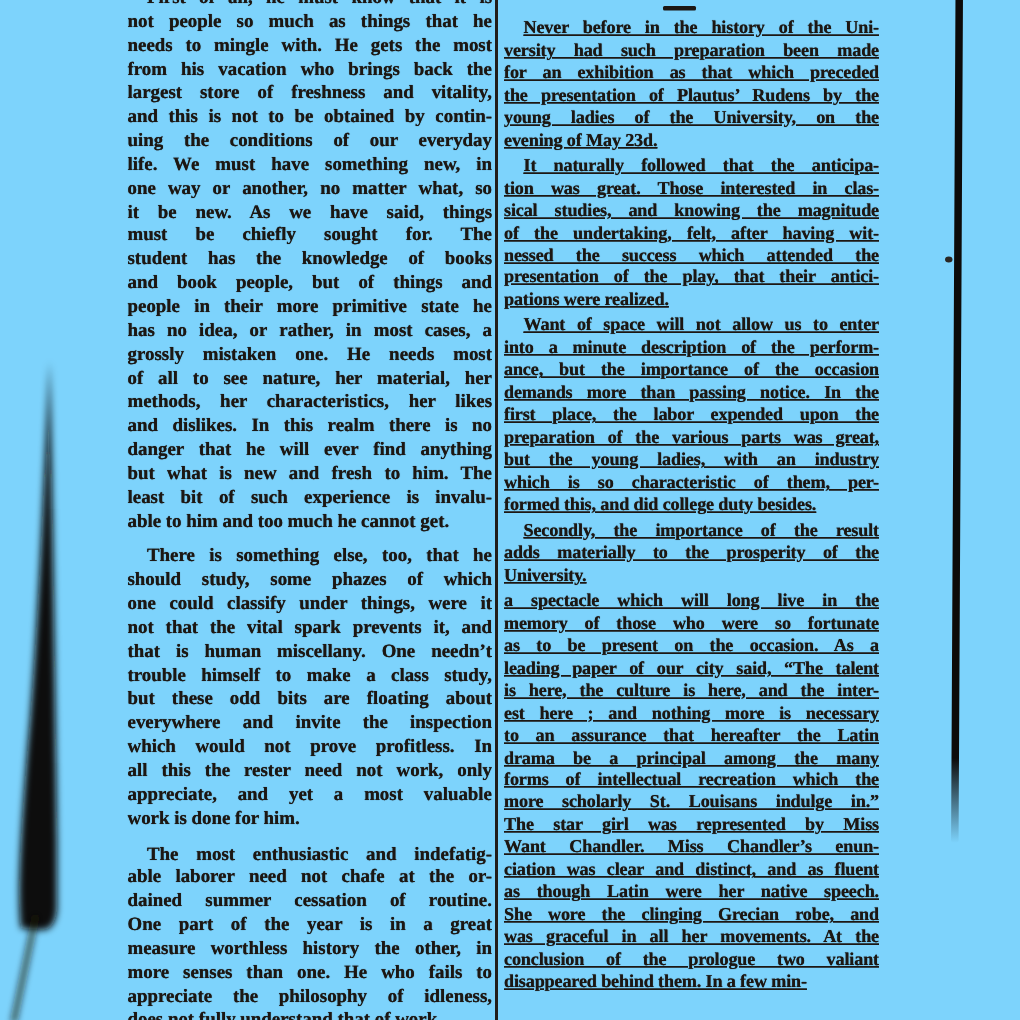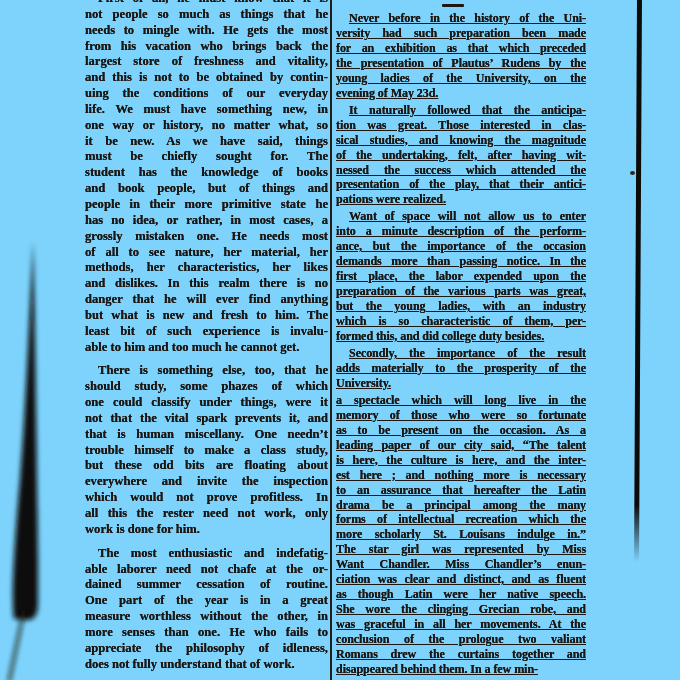--- a/index.html
+++ b/index.html
@@ -62,21 +62,21 @@
   <div class="col col-left">
       <div class="para">
         <div class="line first">First of all, he must know that it is</div>
         <div class="line">not people so much as things that he</div>
         <div class="line">needs to mingle with.  He gets the most</div>
         <div class="line">from his vacation who brings back the</div>
         <div class="line">largest store of freshness and vitality,</div>
         <div class="line">and this is not to be obtained by contin-</div>
         <div class="line">uing the conditions of our everyday</div>
         <div class="line">life.  We must have something new, in</div>
-        <div class="line">one way or history, no matter what, so</div>
+        <div class="line">one way or another, no matter what, so</div>
         <div class="line">it be new.  As we have said, things</div>
         <div class="line">must be chiefly sought for.  The</div>
         <div class="line">student has the knowledge of books</div>
         <div class="line">and book people, but of things and</div>
         <div class="line">people in their more primitive state he</div>
         <div class="line">has no idea, or rather, in most cases, a</div>
         <div class="line">grossly mistaken one.  He needs most</div>
         <div class="line">of all to see nature, her material, her</div>
         <div class="line">methods, her characteristics, her likes</div>
         <div class="line">and dislikes.  In this realm there is no</div>
@@ -89,28 +89,29 @@
         <div class="line first">There is something else, too, that he</div>
         <div class="line">should study, some phazes of which</div>
         <div class="line">one could classify under things, were it</div>
         <div class="line">not that the vital spark prevents it, and</div>
         <div class="line">that is human miscellany.  One needn’t</div>
         <div class="line">trouble himself to make a class study,</div>
         <div class="line">but these odd bits are floating about</div>
         <div class="line">everywhere and invite the inspection</div>
         <div class="line">which would not prove profitless.  In</div>
         <div class="line">all this the rester need not work, only</div>
+        <div class="line">appreciate, and yet a most valuable</div>
         <div class="line last">work is done for him.</div>
       </div>
       <div class="para">
         <div class="line first">The most enthusiastic and indefatig-</div>
         <div class="line">able laborer need not chafe at the or-</div>
         <div class="line">dained summer cessation of routine.</div>
         <div class="line">One part of the year is in a great</div>
-        <div class="line">measure worthless without the other, in</div>
+        <div class="line">measure worthless history the other, in</div>
         <div class="line">more senses than one.  He who fails to</div>
         <div class="line">appreciate the philosophy of idleness,</div>
         <div class="line last">does not fully understand that of work.</div>
       </div>
     </div>
 
   <div class="col col-right">
     <div class="top-rule"></div>
   <div class="para">
         <div class="line first">Never before in the history of the Uni-</div>
@@ -156,21 +157,20 @@
         <div class="line">drama be a principal among the many</div>
         <div class="line">forms of intellectual recreation which the</div>
         <div class="line">more scholarly St. Louisans indulge in.”</div>
         <div class="line">The star girl was represented by Miss</div>
         <div class="line">Want Chandler.  Miss Chandler’s enun-</div>
         <div class="line">ciation was clear and distinct, and as fluent</div>
         <div class="line">as though Latin were her native speech.</div>
         <div class="line">She wore the clinging Grecian robe, and</div>
         <div class="line">was graceful in all her movements.  At the</div>
         <div class="line">conclusion of the prologue two valiant</div>
-        <div class="line">Romans drew the curtains together and</div>
         <div class="line last">disappeared behind them.  In a few min-</div>
       </div>
     </div>
 
   <div class="page-edge"></div>
   <div class="ink-dot"></div>
 
 </div>
 
 </body></html>

